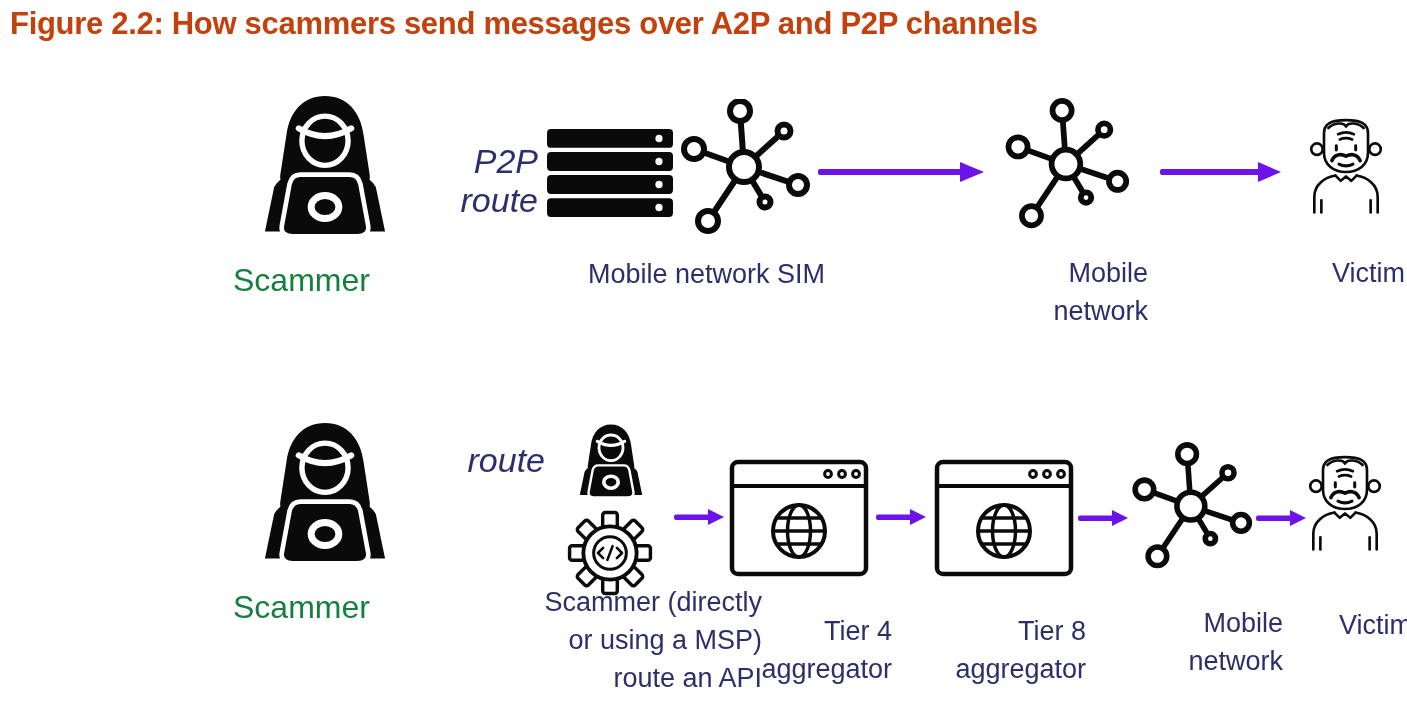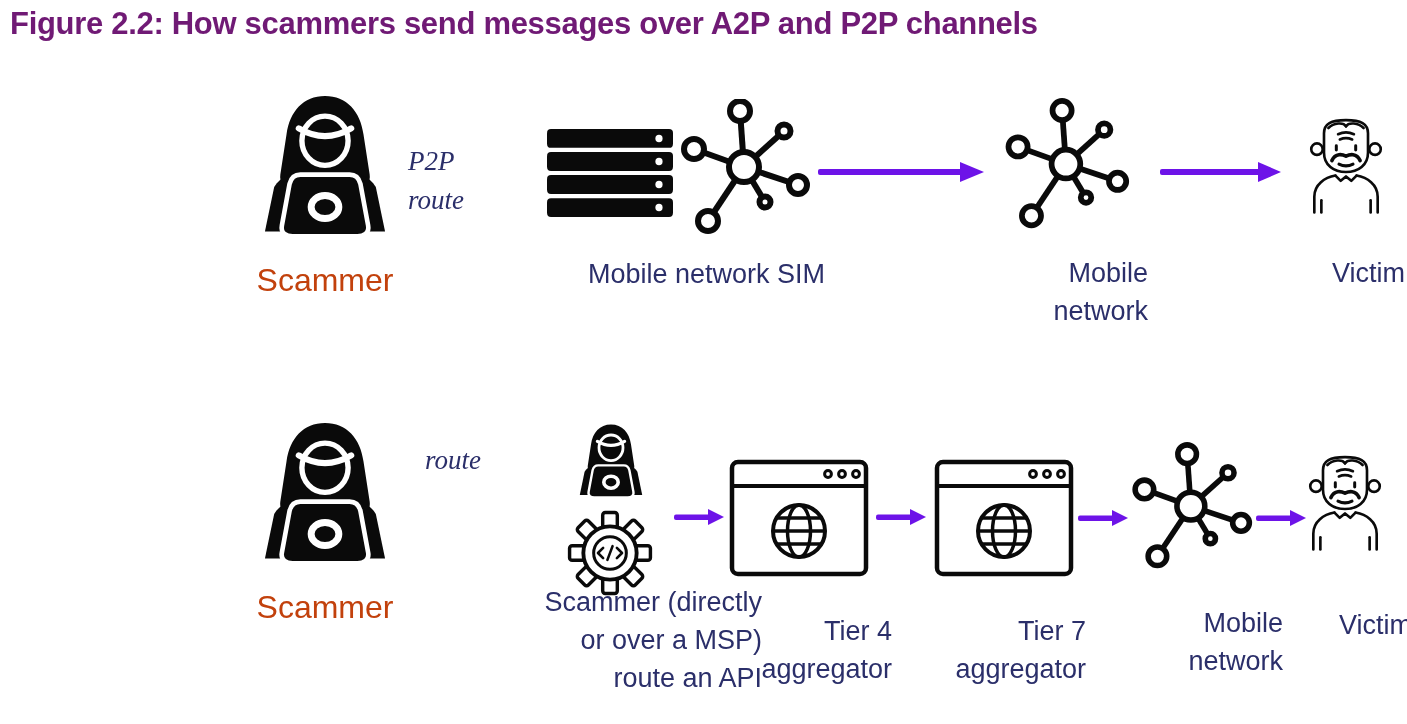--- a/index.html
+++ b/index.html
@@ -3,25 +3,25 @@
 <meta charset="utf-8">
 <style>
   html,body{margin:0;padding:0;background:#ffffff;}
   .canvas{
     position:relative;width:1407px;height:724px;background:#ffffff;
     font-family:"Liberation Sans", sans-serif;overflow:hidden;
   }
   .abs{position:absolute;}
   .title{
     left:10px;top:6px;width:1390px;
-    font-size:31px;font-weight:bold;color:#701a75;letter-spacing:-0.3px;
+    font-size:31px;font-weight:bold;color:#c2410c;letter-spacing:-0.3px;
   }
   .lbl{color:#2b2f6a;font-size:27px;line-height:38px;text-align:right;}
-  .lbl-big{color:#c2410c;font-size:32px;line-height:36px;text-align:center;}
-  .route{color:#2b2f6a;font-size:27px;line-height:39px;text-align:left;font-style:italic;font-family:Liberation Serif, serif;}
+  .lbl-big{color:#15803d;font-size:32px;line-height:36px;text-align:left;}
+  .route{color:#2b2f6a;font-size:34px;line-height:39px;text-align:right;font-style:italic;}
   svg{display:block;}
   .ink{fill:#0a0a0a;}
 </style>
 </head>
 <body>
 
 <div class="canvas">
 
   <div class="abs title">Figure 2.2: How scammers send messages over A2P and P2P channels</div>
 
@@ -207,21 +207,21 @@
         <use href="#scammer"></use>
       </svg>
   </span>
   <span class="abs" style="left:567px;top:510px">
     <svg width="86" height="86" viewBox="0 0 100 100">
         <use href="#gearcode"></use>
       </svg>
   </span>
   <div class="abs lbl" style="left:452px;top:583px;width:310px">
     <div>Scammer (directly</div>
-    <div>or over a MSP)</div>
+    <div>or using a MSP)</div>
     <div>route an API</div>
   </div>
 
   <span class="abs" style="left:674px;top:506px">
     <svg width="50" height="22" viewBox="0 0 50 22">
         <use href="#arrow-short"></use>
       </svg>
   </span>
 
   <span class="abs" style="left:727px;top:459px">
@@ -239,21 +239,21 @@
         <use href="#arrow-short"></use>
       </svg>
   </span>
 
   <span class="abs" style="left:932px;top:459px">
     <svg width="144" height="118" viewBox="0 0 140 118">
         <use href="#browser"></use>
       </svg>
   </span>
   <div class="abs lbl" style="left:926px;top:612px;width:160px">
-    <div>Tier 7</div>
+    <div>Tier 8</div>
     <div>aggregator</div>
   </div>
 
   <span class="abs" style="left:1078px;top:507px">
     <svg width="50" height="22" viewBox="0 0 50 22">
         <use href="#arrow-short"></use>
       </svg>
   </span>
 
   <span class="abs" style="left:1124px;top:441px">

